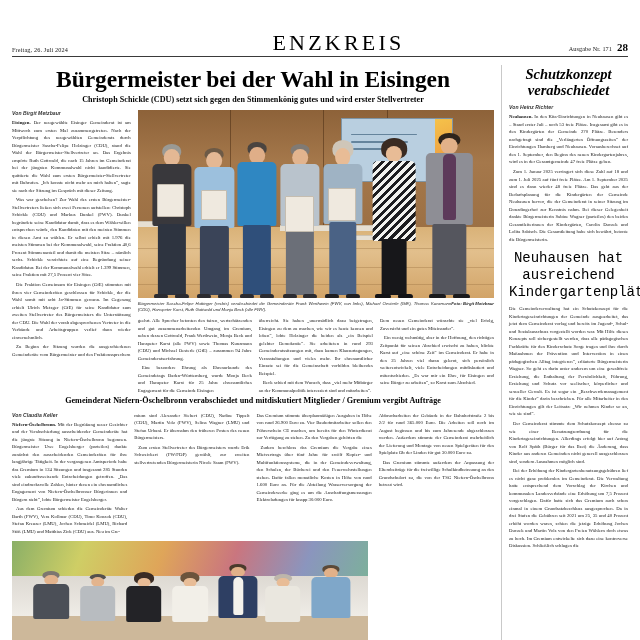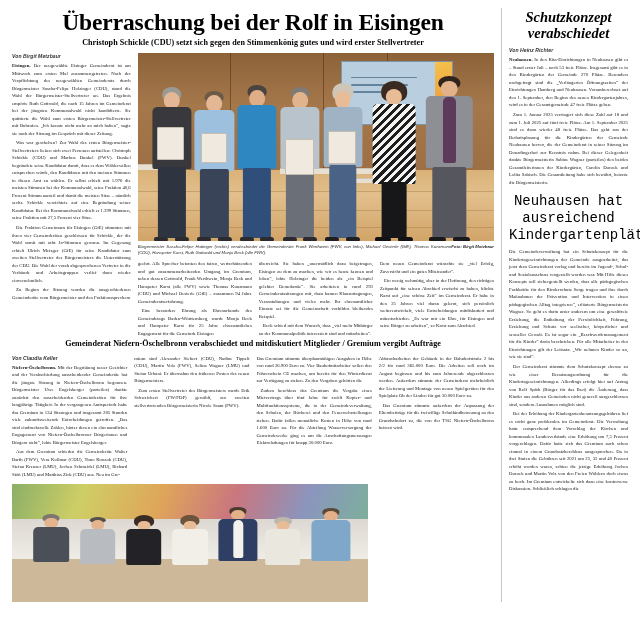--- a/index.html
+++ b/index.html
@@ -257,26 +257,34 @@
     position: absolute; background: #e6dfd2; border-top: 1px solid #cdc3b2;
   }
 
   .spacer-4 { height: 4px; }
 </style>
 </head>
 <body>
 
 <div class="page">
 
+  <div class="masthead">
+    <div class="masthead-date">Freitag, 26. Juli 2024</div>
+    <div class="masthead-title">ENZKREIS</div>
+    <div class="masthead-right">
+      <span class="masthead-issue">Ausgabe Nr. 171</span>
+      <span class="masthead-pageno">28</span>
+    </div>
+  </div>
 
   <div class="content">
 
     <div class="left-zone">
 
-      <h1 class="headline">Überraschung bei der Rolf in Eisingen</h1>
+      <h1 class="headline">Bürgermeister bei der Wahl in Eisingen</h1>
       <h2 class="subheadline">Christoph Schickle (CDU) setzt sich gegen den Stimmenkönig gutes und wird erster Stellvertreter</h2>
 
       <div class="cols">
 
         <div class="col">
           <div class="byline">Von Birgit Metzbaur</div>
           <p class="body"><b>Eisingen.</b> Der neugewählte Eisinger Gemeinderat ist am Mittwoch zum ersten Mal zusammengetreten. Nach der Verpflichtung des neugewählten Gemeinderats durch Bürgermeister Sascha-Felipe Holzinger (CDU), stand die Wahl der Bürgermeister-Stellvertreter an. Das Ergebnis empörte Ruth Gottwald, die nach 15 Jahren im Gemeinderat bei der jüngsten Kommunalwahl nicht kandidierte. Sie quittierte die Wahl zum ersten Bürgermeister-Stellvertreter mit Buhrufen. „Ich konnte nicht mehr an mich halten“, sagte sie nach der Sitzung im Gespräch mit dieser Zeitung.</p>
           <p class="body indent">Was war geschehen? Zur Wahl des ersten Bürgermeister-Stellvertreters ließen sich zwei Personen aufstellen: Christoph Schickle (CDU) und Markus Dunkel (FWV). Dunkel begründete seine Kandidatur damit, dass es dem Wählerwillen entsprechen würde, den Kandidaten mit den meisten Stimmen in diesen Amt zu wählen. Er selbst erhielt mit 1.976 die meisten Stimmen bei der Kommunalwahl, seine Fraktion 40,6 Prozent Stimmenanteil und damit die meisten Sitze – nämlich sechs. Schickle verzichtete auf eine Begründung seiner Kandidatur. Bei der Kommunalwahl erhielt er 1.399 Stimmen, seine Fraktion mit 27,5 Prozent vier Sitze.</p>
           <p class="body indent">Die Fraktion Gemeinsam für Eisingen (GfE) stimmten mit ihren vier Gemeinderäten geschlossen für Schickle, der die Wahl somit mit acht Ja-Stimmen gewann. Im Gegenzug erhielt Ulrich Metzger (GfE) für seine Kandidatur zum zweiten Stellvertreter des Bürgermeisters die Unterstützung der CDU. Die Wahl der vorab abgesprochenen Vertreter in die Verbände und Arbeitsgruppen verlief dann wieder einvernehmlich.</p>
           <p class="body indent">Zu Beginn der Sitzung wurden die ausgeschiedenen Gemeinderäte vom Bürgermeister und den Fraktionssprechern</p>

